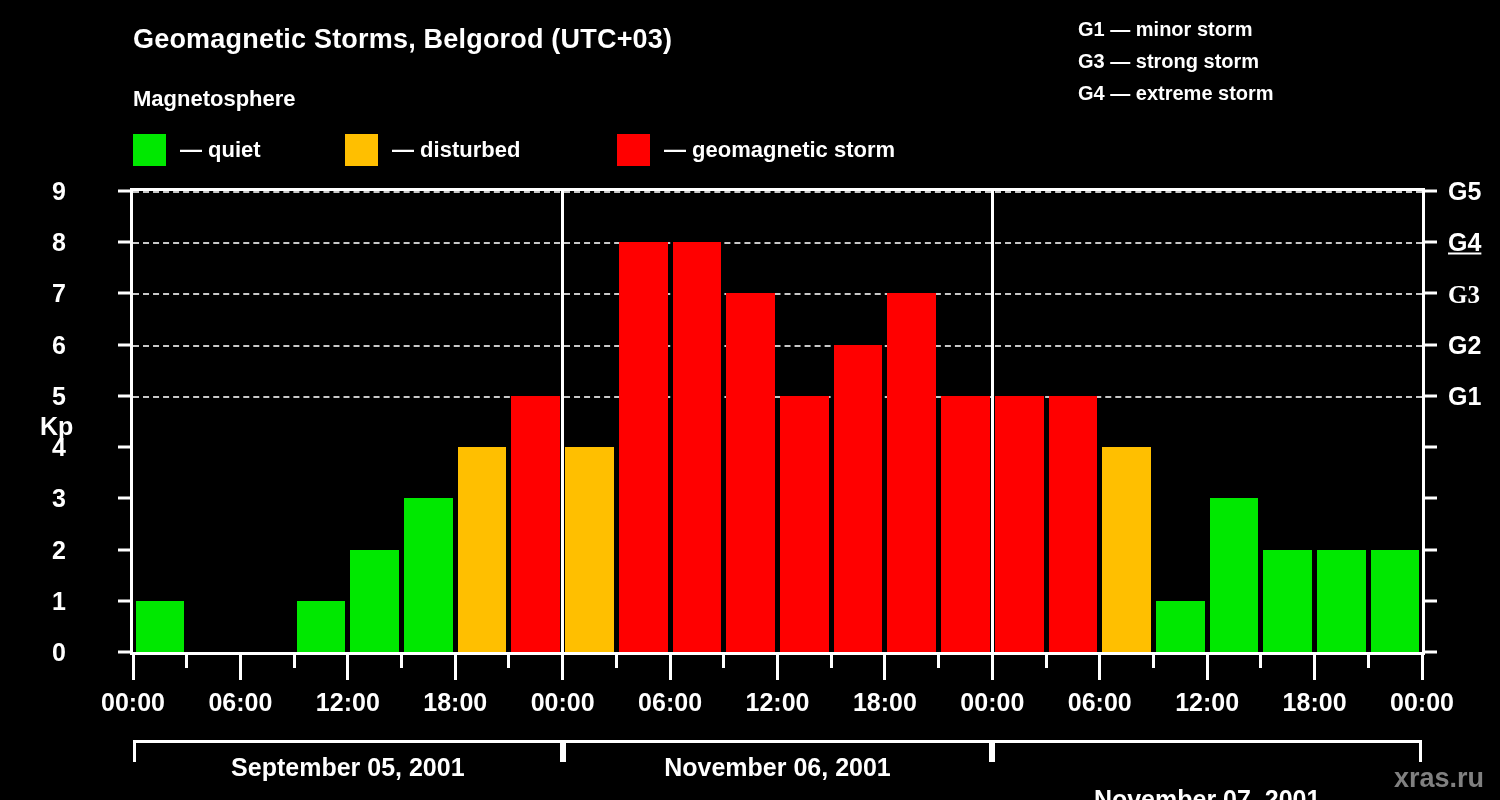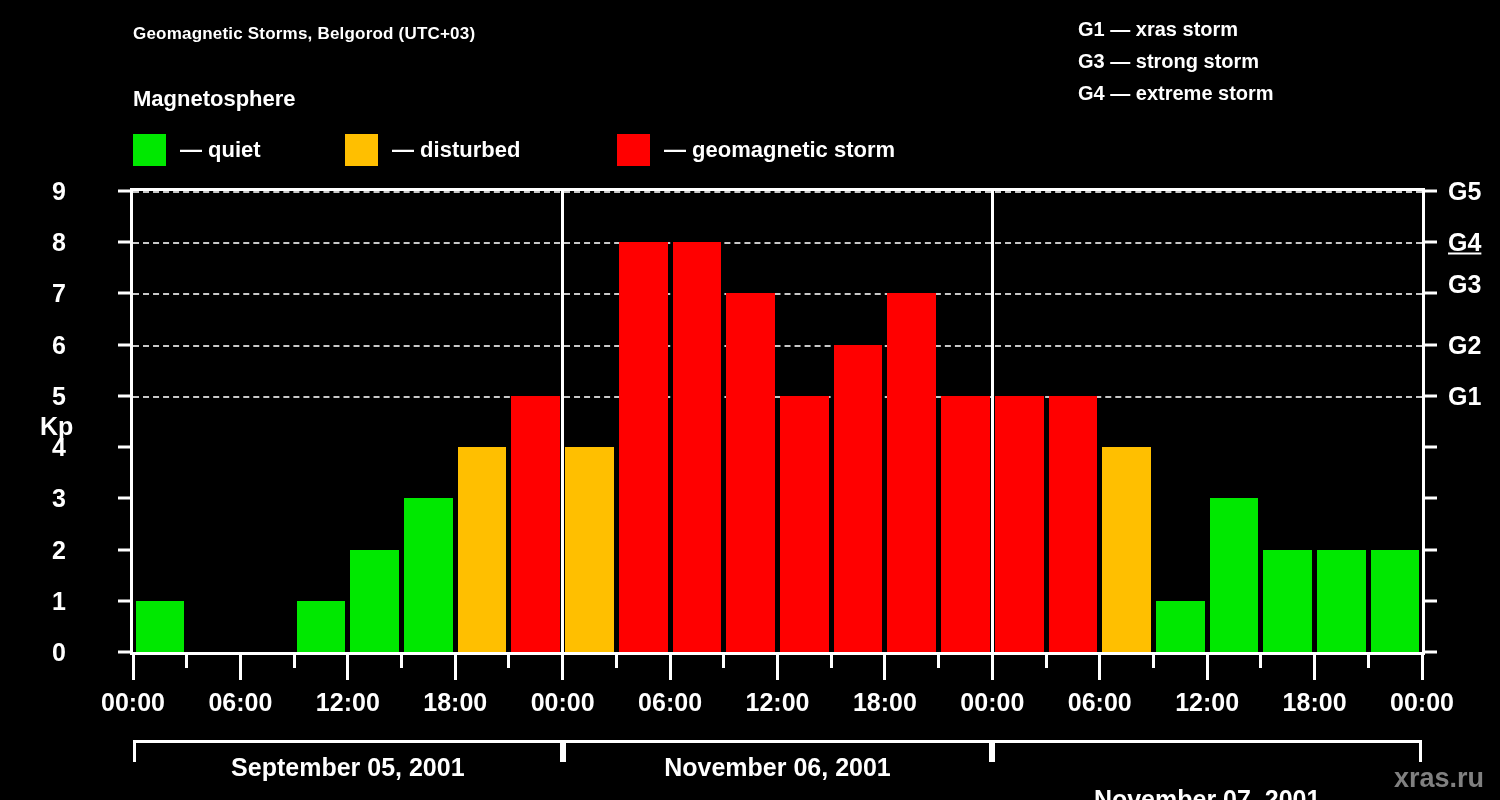--- a/index.html
+++ b/index.html
@@ -6,21 +6,21 @@
   html,body { background:#000; }
   body {
     width:1500px; height:800px;
     font-family:"Liberation Sans", sans-serif;
     color:#fff; position:relative; overflow:hidden;
   }
 
   
   #chart-title {
     position:absolute; left:133px; top:24px;
-    font-size:17px; font-weight:bold; letter-spacing:.2px;
+    font-size:27px; font-weight:bold; letter-spacing:.2px;
     white-space:nowrap;
   }
   #magnetosphere-label {
     position:absolute; left:133px; top:86px;
     font-size:22px; font-weight:bold;
   }
   #color-legend {
     position:absolute; left:133px; top:134px;
     display:flex; align-items:center;text-align:right;
   }
@@ -136,21 +136,21 @@
       <span class="legend-swatch" style="background: rgb(255, 191, 0);"></span>
       <span class="legend-text">— disturbed</span>
     </div>
     <div class="legend-entry" style="position: absolute; left: 484px;">
       <span class="legend-swatch" style="background: rgb(255, 0, 0);"></span>
       <span class="legend-text">— geomagnetic storm</span>
     </div>
   </div>
 
 <div id="g-scale-legend">
-    <div class="g-scale-row">G1 — xras storm</div>
+    <div class="g-scale-row">G1 — minor storm</div>
     <div class="g-scale-row">G3 — strong storm</div>
     <div class="g-scale-row">G4 — extreme storm</div>
   </div>
 
 <div id="plot-frame">
   <div id="plot-inner">
       <div class="gridline" style="top: 204.889px;"></div>
       <div class="gridline" style="top: 153.667px;"></div>
       <div class="gridline" style="top: 102.444px;"></div>
       <div class="gridline" style="top: 51.2222px;"></div>
@@ -202,21 +202,21 @@
     <div class="y-tick-label" style="top: 293.444px;">7</div>
     <div class="y-tick-mark" style="top: 293.444px;"></div>
     <div class="y-tick-label" style="top: 242.222px;">8</div>
     <div class="y-tick-mark" style="top: 242.222px;"></div>
     <div class="y-tick-label" style="top: 191px;">9</div>
     <div class="y-tick-mark" style="top: 191px;"></div>
     <div class="g-tick-label" style="top: 395.889px;">G1</div>
     <div class="g-tick-mark" style="top: 395.889px;"></div>
     <div class="g-tick-label" style="top: 344.667px;">G2</div>
     <div class="g-tick-mark" style="top: 344.667px;"></div>
-    <div class="g-tick-label" style="top: 284px;">G3</div>
+    <div class="g-tick-label" style="top: 295px; font-family: Liberation Serif, serif;">G3</div>
     <div class="g-tick-mark" style="top: 293.444px;"></div>
     <div class="g-tick-label" style="top: 242.222px; text-decoration: underline;">G4</div>
     <div class="g-tick-mark" style="top: 242.222px;"></div>
     <div class="g-tick-label" style="top: 191px;">G5</div>
     <div class="g-tick-mark" style="top: 191px;"></div>
     <div class="r-minor-tick" style="top: 652px;"></div>
     <div class="r-minor-tick" style="top: 600.778px;"></div>
     <div class="r-minor-tick" style="top: 549.556px;"></div>
     <div class="r-minor-tick" style="top: 498.333px;"></div>
     <div class="r-minor-tick" style="top: 447.111px;"></div>

